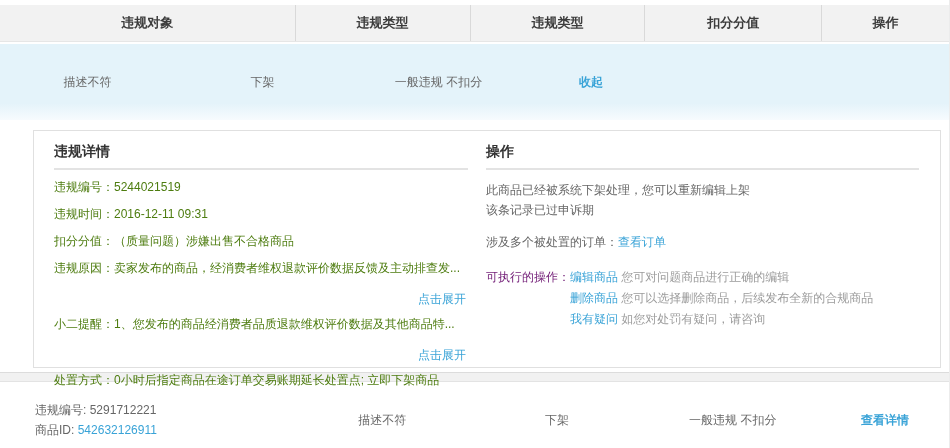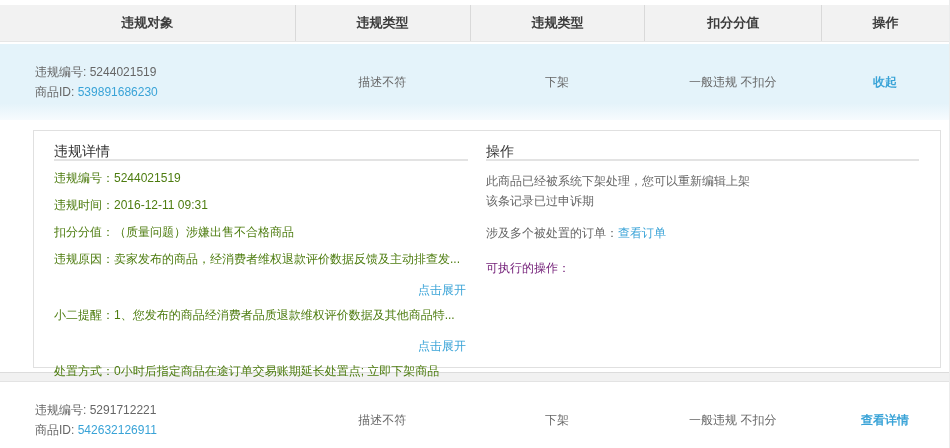--- a/index.html
+++ b/index.html
@@ -52,22 +52,22 @@
   .detail-area { height: 252px; background: #fff; padding: 10px 0 0 33px; }
   .detail-box {
     width: 908px; height: 238px;
     border: 1px solid #e0e0e0;
     background: #fff;
     display: flex;
   }
   .panel-left  { width: 452px; padding: 12px 18px 0 20px; }
   .panel-right { flex: 1; padding: 12px 21px 0 0; }
   .panel-title {
-    font-size: 14px; font-weight: 400; color: #333;
-    line-height: 16px; 
+    font-size: 14px; font-weight: 700; color: #333;
+    line-height: 16px; padding-bottom: 9px;
     border-bottom: 2px solid #e3e3e3;
     margin-bottom: 6px;
   }
   .field { margin-top: 8px; line-height: 19px; color: #4d7c0f; }
   .expand-line { text-align: right; line-height: 15px; margin-top: 14px; padding-right: 2px; }
 
   .status-line { line-height: 20px; color: #666; }
   .orders-line { margin-top: 13px; line-height: 19px; }
   .exec-block { margin-top: 15px; display: flex; }
   .exec-label { flex: 0 0 auto; line-height: 21px; color: #701a75; }
@@ -92,30 +92,20 @@
   <div class="thead">
     <div class="th c1">违规对象</div>
     <div class="th c2">违规类型</div>
     <div class="th c3">违规类型</div>
     <div class="th c4">扣分分值</div>
     <div class="th c5">操作</div>
   </div>
   <div class="head-gap"></div>
 
   <div class="vrow blue">
-    <div class="cell obj c1">
-      <div>
-        <span>违规编号:</span>
-        <span>5244021519</span>
-      </div>
-      <div>
-        <span>商品ID:</span>
-        <a class="lnk">539891686230</a>
-      </div>
-    </div>
     <div class="cell c2">描述不符</div>
     <div class="cell c3">下架</div>
     <div class="cell c4">一般违规 不扣分</div>
     <div class="cell c5">
       <a class="lnk">收起</a>
     </div>
   </div>
 
   <div class="detail-area">
     <div class="detail-box">
@@ -154,20 +144,34 @@
 
         <div class="status-line" style="margin-top:10px">此商品已经被系统下架处理，您可以重新编辑上架</div>
         <div class="status-line">该条记录已过申诉期</div>
 
         <div class="orders-line">
           <span>涉及多个被处置的订单：</span><a class="lnk">查看订单</a>
         </div>
 
         <div class="exec-block">
           <span class="exec-label">可执行的操作：</span>
+          <div class="exec-items">
+            <div class="exec-item">
+              <a class="lnk">编辑商品</a>
+              <span class="desc">您可对问题商品进行正确的编辑</span>
+            </div>
+            <div class="exec-item">
+              <a class="lnk">删除商品</a>
+              <span class="desc">您可以选择删除商品，后续发布全新的合规商品</span>
+            </div>
+            <div class="exec-item">
+              <a class="lnk">我有疑问</a>
+              <span class="desc">如您对处罚有疑问，请咨询</span>
+            </div>
+          </div>
         </div>
       </div>
 
     </div>
   </div>
 
   <div class="band"></div>
 
   <div class="vrow bottom">
     <div class="cell obj c1">

